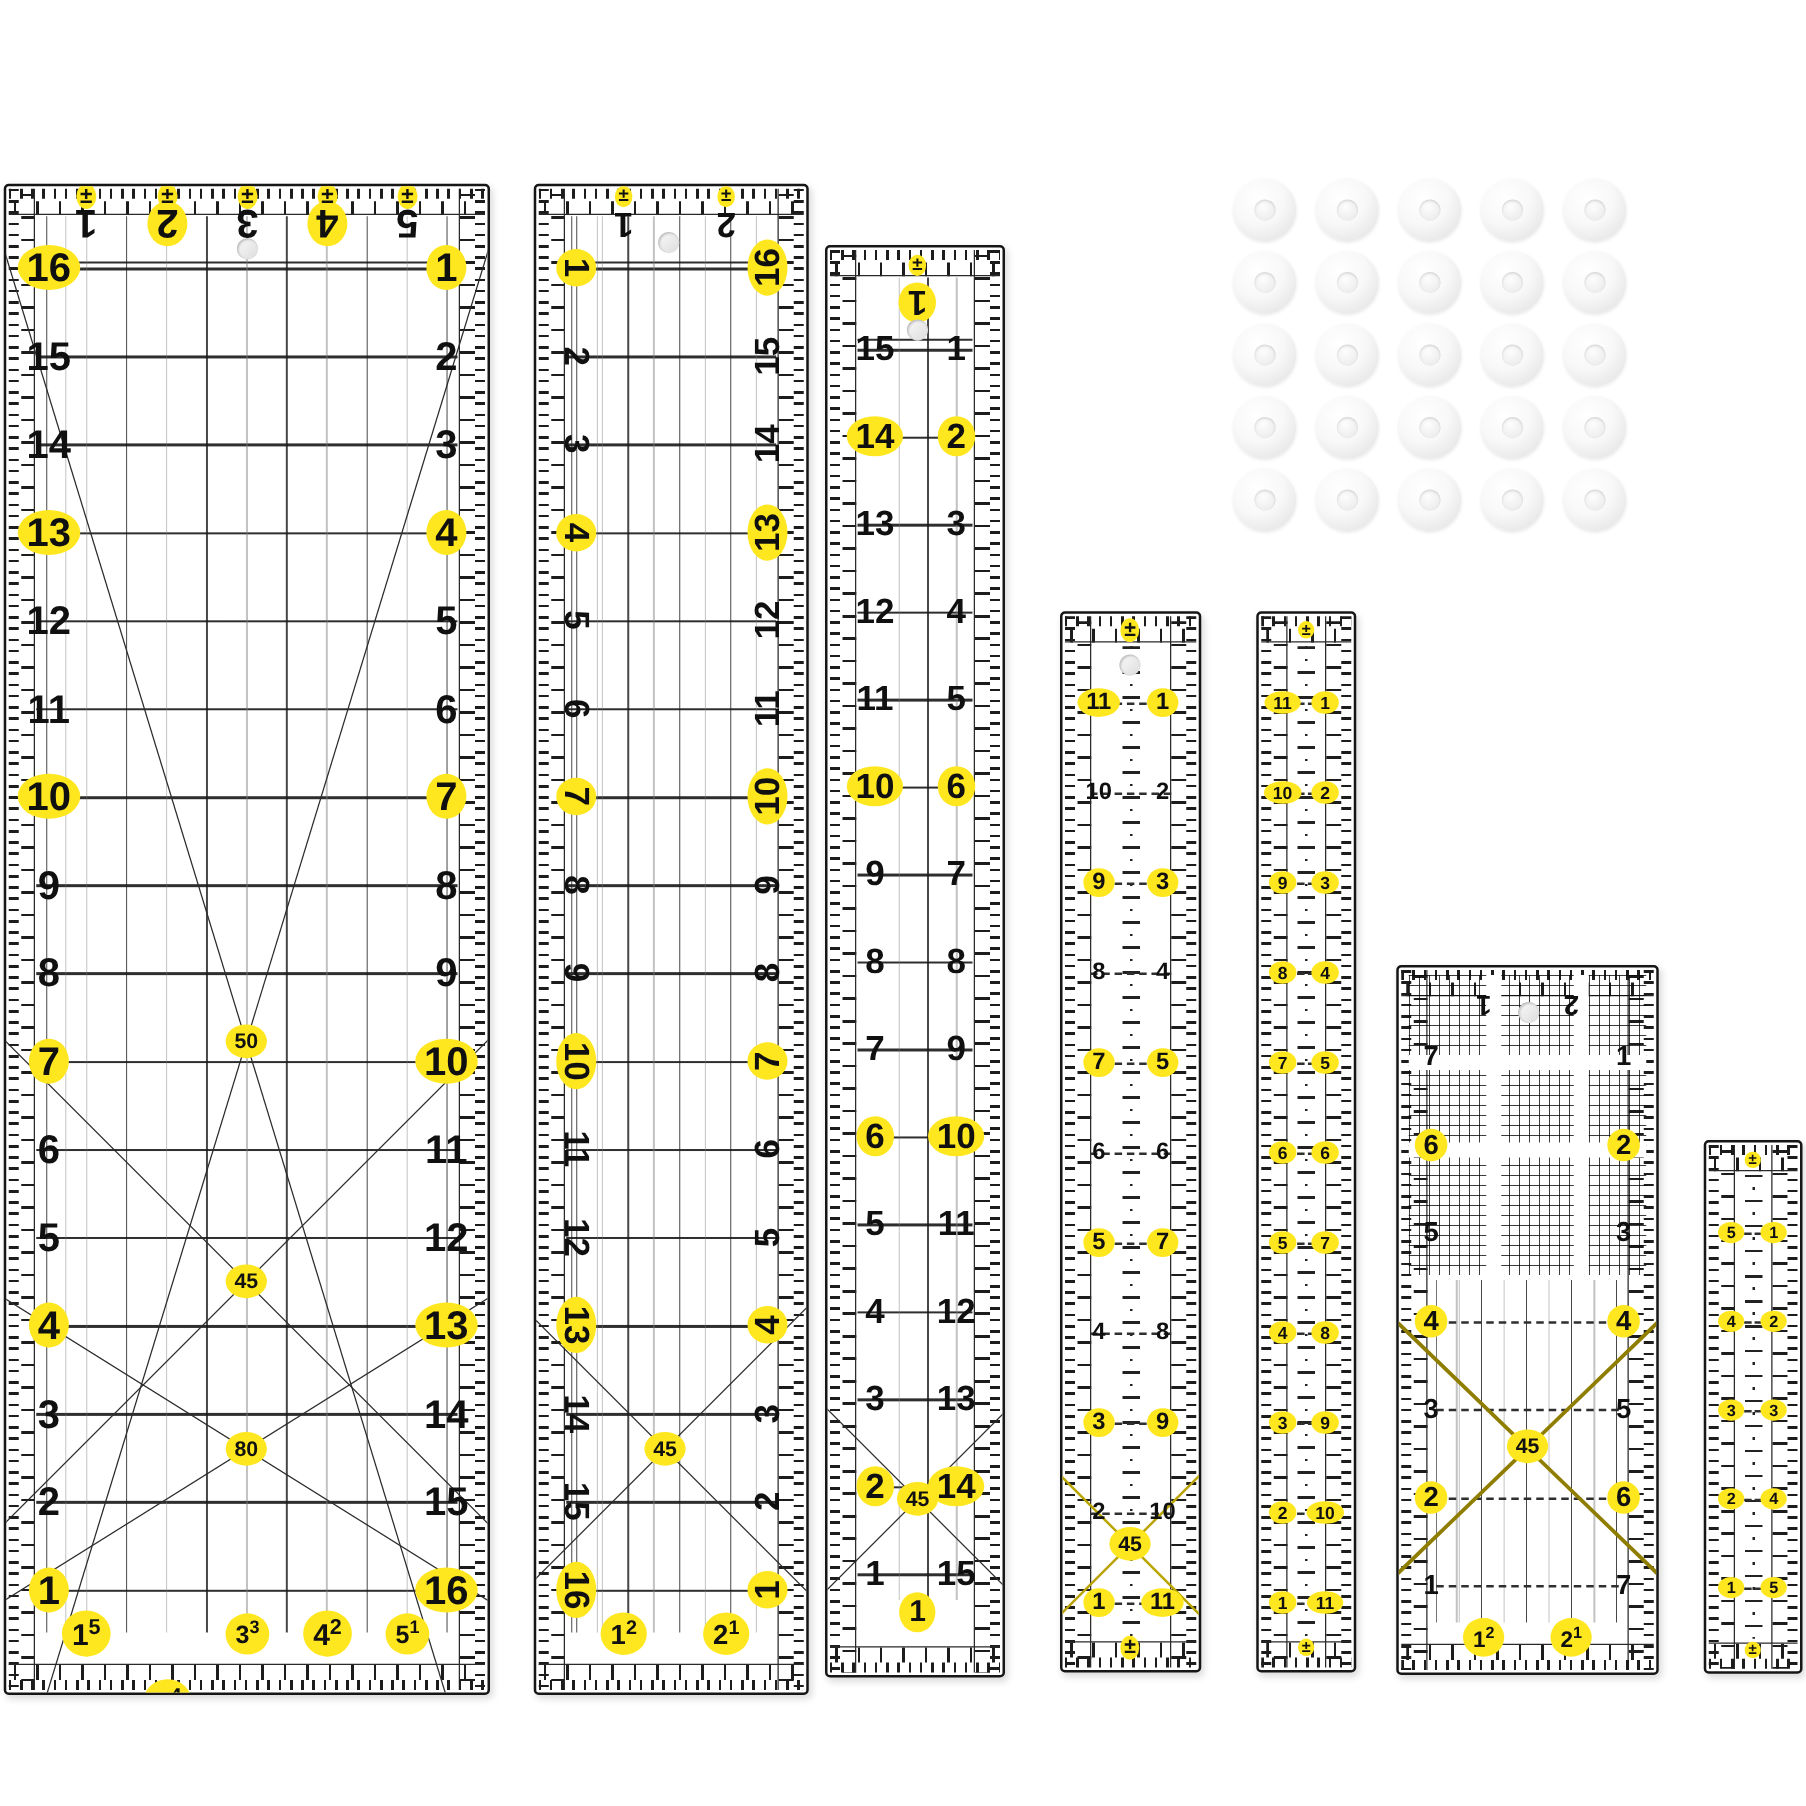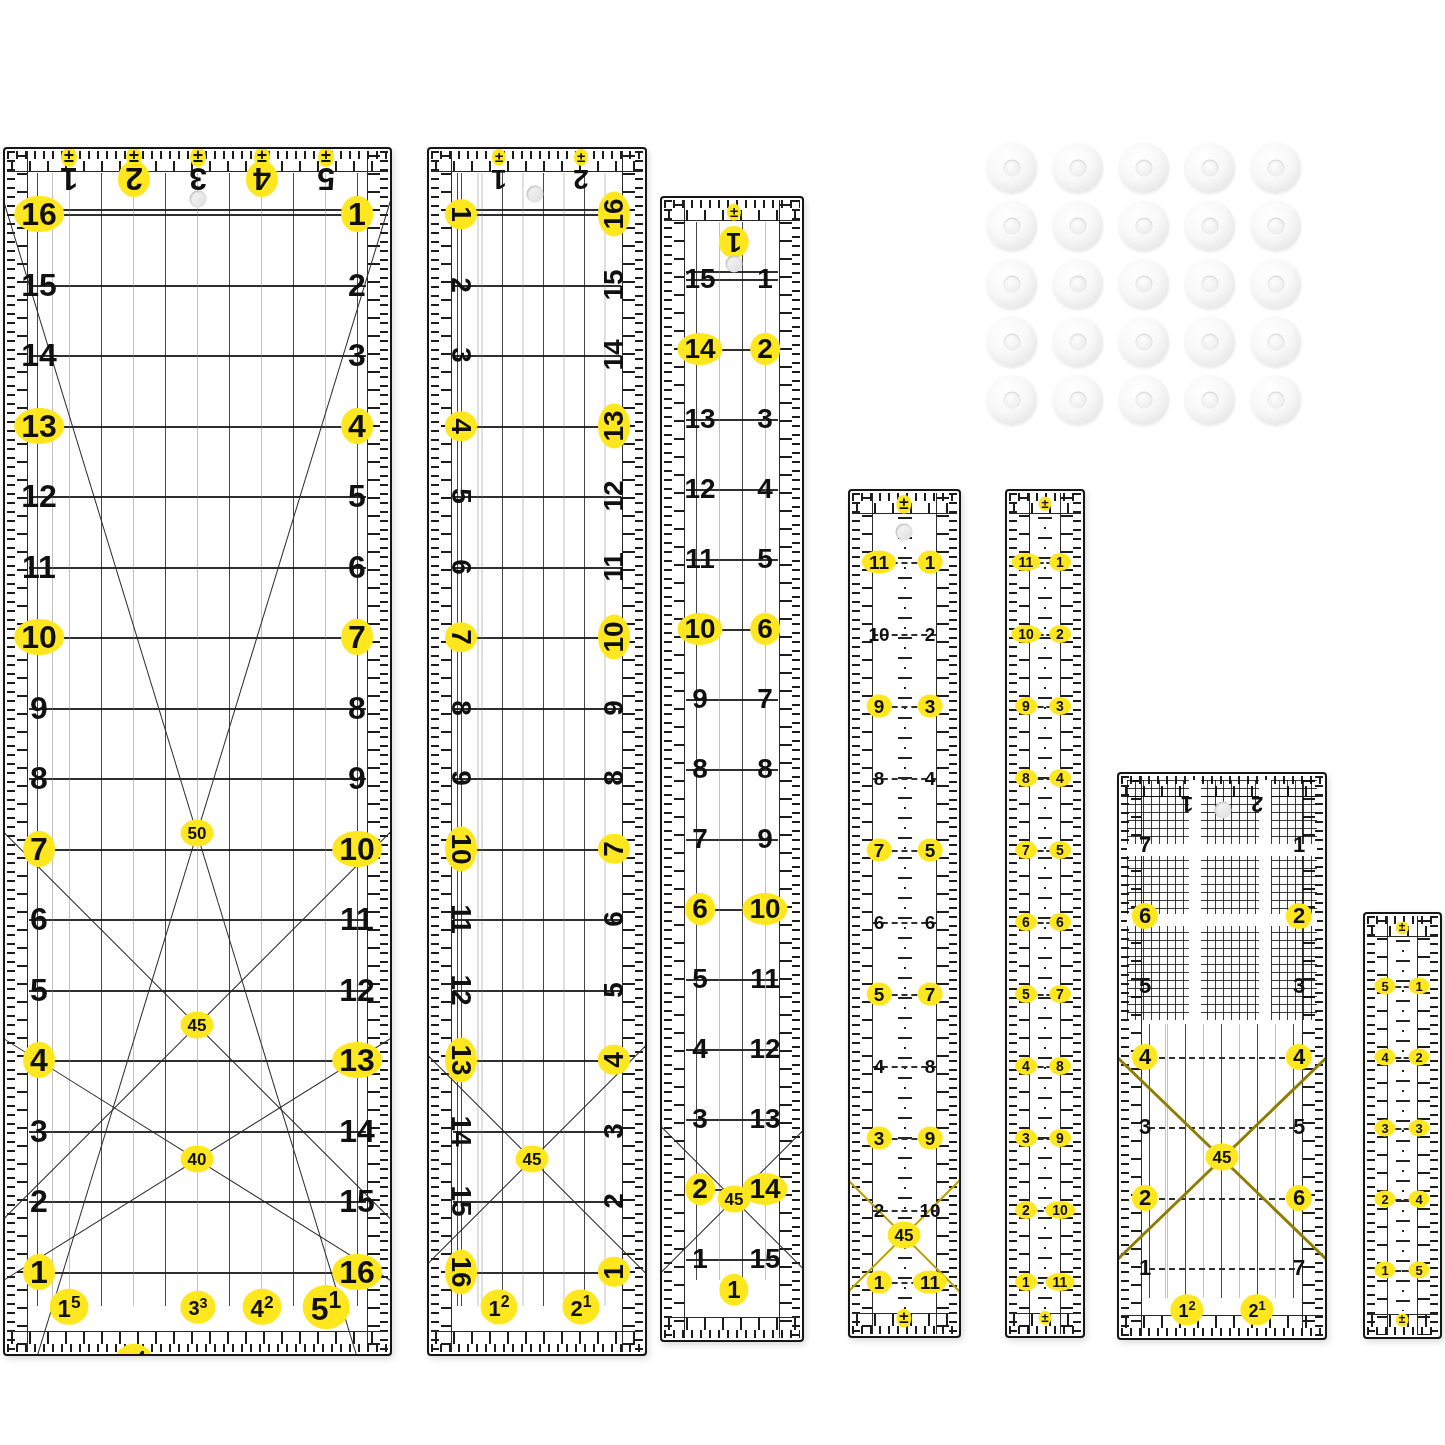--- a/index.html
+++ b/index.html
@@ -114,24 +114,24 @@
         <div class="num plain" style="font-size: 32px; left: 193px; top: 30px; transform: translate(-50%, -50%) rotate(180deg);">3</div>
         <div class="glyph" style="left: 193px; top: 8px; font-size: 18px;">±</div>
         <div class="num hl" style="font-size: 32px; left: 257px; top: 30px; transform: translate(-50%, -50%) rotate(180deg);">4</div>
         <div class="glyph" style="left: 257px; top: 8px; font-size: 18px;">±</div>
         <div class="num plain" style="font-size: 32px; left: 321px; top: 30px; transform: translate(-50%, -50%) rotate(180deg);">5</div>
         <div class="glyph" style="left: 321px; top: 8px; font-size: 18px;">±</div>
         <div class="bottom-label" style="left: 64px; top: 1158px; font-size: 24px;"><span>1</span><span class="sup">5</span></div>
         <div class="bottom-label" style="left: 129px; top: 1213px; font-size: 24px;"><span>2</span><span class="sup">4</span></div>
         <div class="bottom-label" style="left: 193px; top: 1158px; font-size: 20px;"><span>3</span><span class="sup">3</span></div>
         <div class="bottom-label" style="left: 257px; top: 1158px; font-size: 24px;"><span>4</span><span class="sup">2</span></div>
-        <div class="bottom-label" style="left: 321px; top: 1158px; font-size: 32px;"><span>5</span><span class="sup">1</span></div>
+        <div class="bottom-label" style="left: 321px; top: 1158px; font-size: 20px;"><span>5</span><span class="sup">1</span></div>
         <div class="angle" style="left: 192px; top: 684px;">50</div>
         <div class="angle" style="left: 192px; top: 876px;">45</div>
-        <div class="angle" style="left: 192px; top: 1010px;">40</div>
+        <div class="angle" style="left: 192px; top: 1010px;">80</div>
         <div class="hole" style="left: 193px; top: 50px;"></div>
       </div>
       <div class="ruler" style="left: 427px; top: 147px; width: 216px; height: 1205px;">
         <div class="scale v left"></div>
         <div class="scale v right"></div>
         <div class="scale h top"></div>
         <div class="scale h bottom"></div>
         <div class="gridlayer" style="inset: 24px 24px 48px; background-image: repeating-linear-gradient(90deg, rgba(25, 25, 25, 0.8) 0px, rgba(25, 25, 25, 0.8) 1px, transparent 1px, transparent 41px), repeating-linear-gradient(90deg, rgba(120, 120, 120, 0.45) 0px, rgba(120, 120, 120, 0.45) 1px, transparent 1px, transparent 41px), repeating-linear-gradient(rgba(10, 10, 10, 0.85) 0px, rgba(10, 10, 10, 0.85) 2px, transparent 2px, transparent 70.5px); background-position: 8px 0px, 28.5px 0px, 0px 41px;"></div>
         <div class="diag" style="left: -107px; top: 1010px; width: 420px; border-top: 1.5px solid rgb(43, 43, 43); transform: rotate(45deg);"></div>
         <div class="diag" style="left: -107px; top: 1010px; width: 420px; border-top: 1.5px solid rgb(43, 43, 43); transform: rotate(-45deg);"></div>

